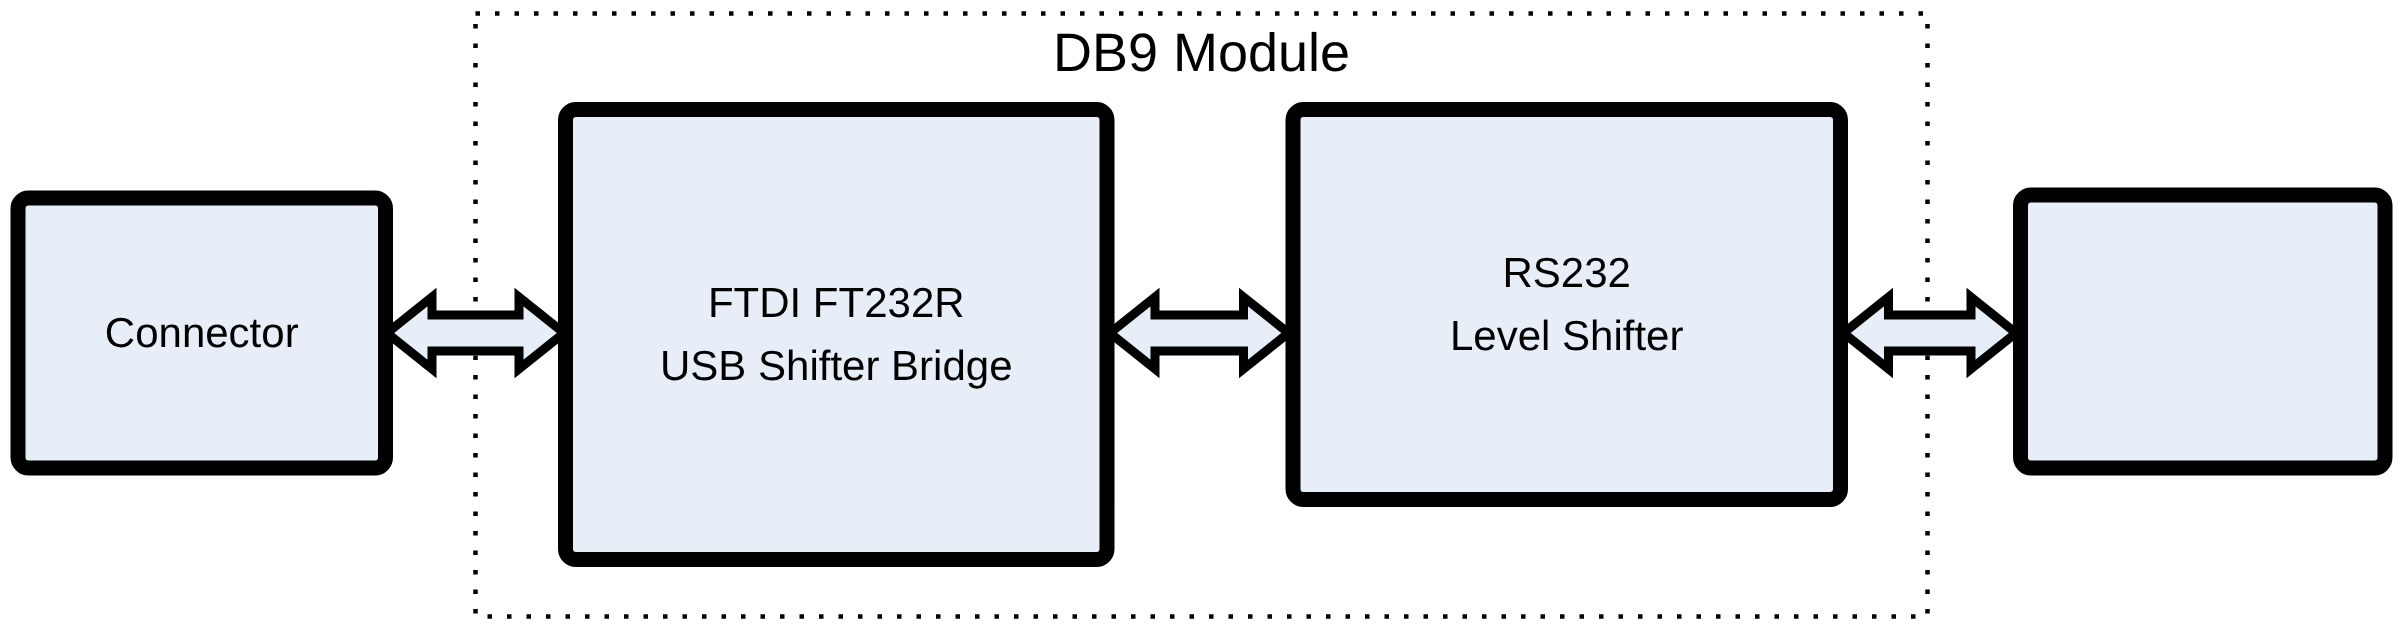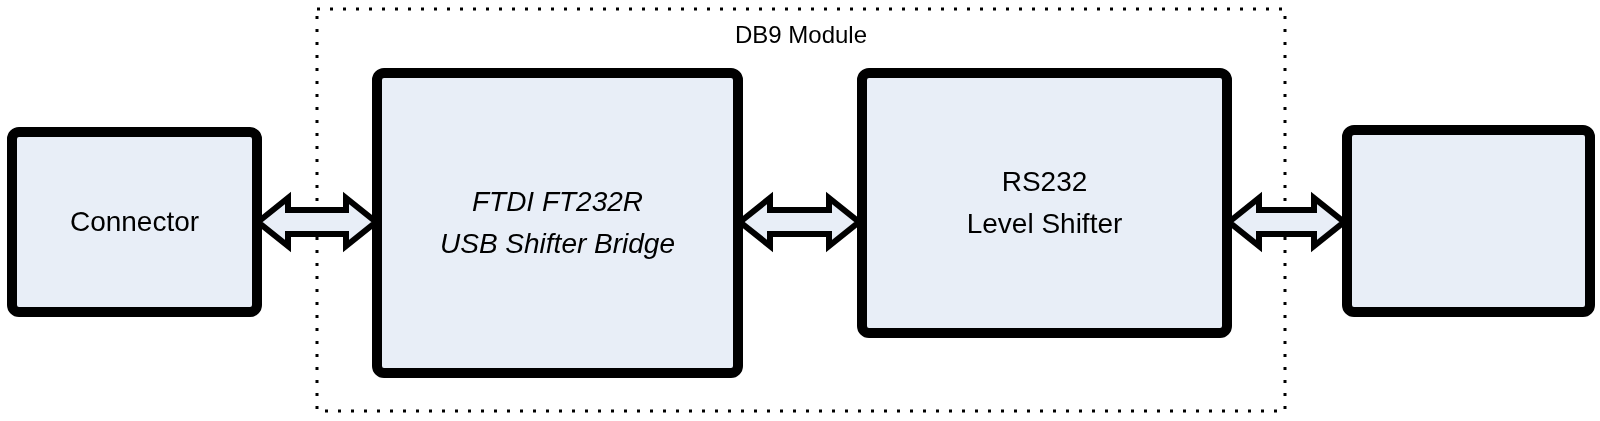--- a/index.html
+++ b/index.html
@@ -41,42 +41,42 @@
     stroke:var(--block-border);
     stroke-width:6;
     stroke-linejoin:miter;
   }
   .module-label{
     position:absolute;
     left:317px;
     top:18px;
     width:968px;
     text-align:center;
-    font-size:24px;
+    font-size:36px;
     line-height:34px;
     white-space:nowrap;
   }
   .block{
     position:absolute;
     box-sizing:border-box;
     background:var(--block-fill);
     border:10px solid var(--block-border);
     border-radius:12px;
     display:flex;
     align-items:center;
     justify-content:center;
   }
   .block-text{
     font-size:28px;
     line-height:42px;
     text-align:center;
     white-space:nowrap;
   }
   .block-usb   { left:7px;    top:127px; width:255px; height:190px; }
-  .block-ftdi  { left:372px;  top:68px;  width:371px; height:310px;font-style:italic; }
+  .block-ftdi  { left:372px;  top:68px;  width:371px; height:310px; }
   .block-rs232 { left:857px;  top:68px;  width:375px; height:270px; }
   .block-db9   { left:1342px; top:125px; width:253px; height:192px; }
 </style>
 </head>
 <body>
 
 <div class="canvas">
 
   <svg class="layer" viewBox="0 0 1600 421">
     <rect class="dotted-boundary" x="317" y="9" width="968" height="402"></rect>

